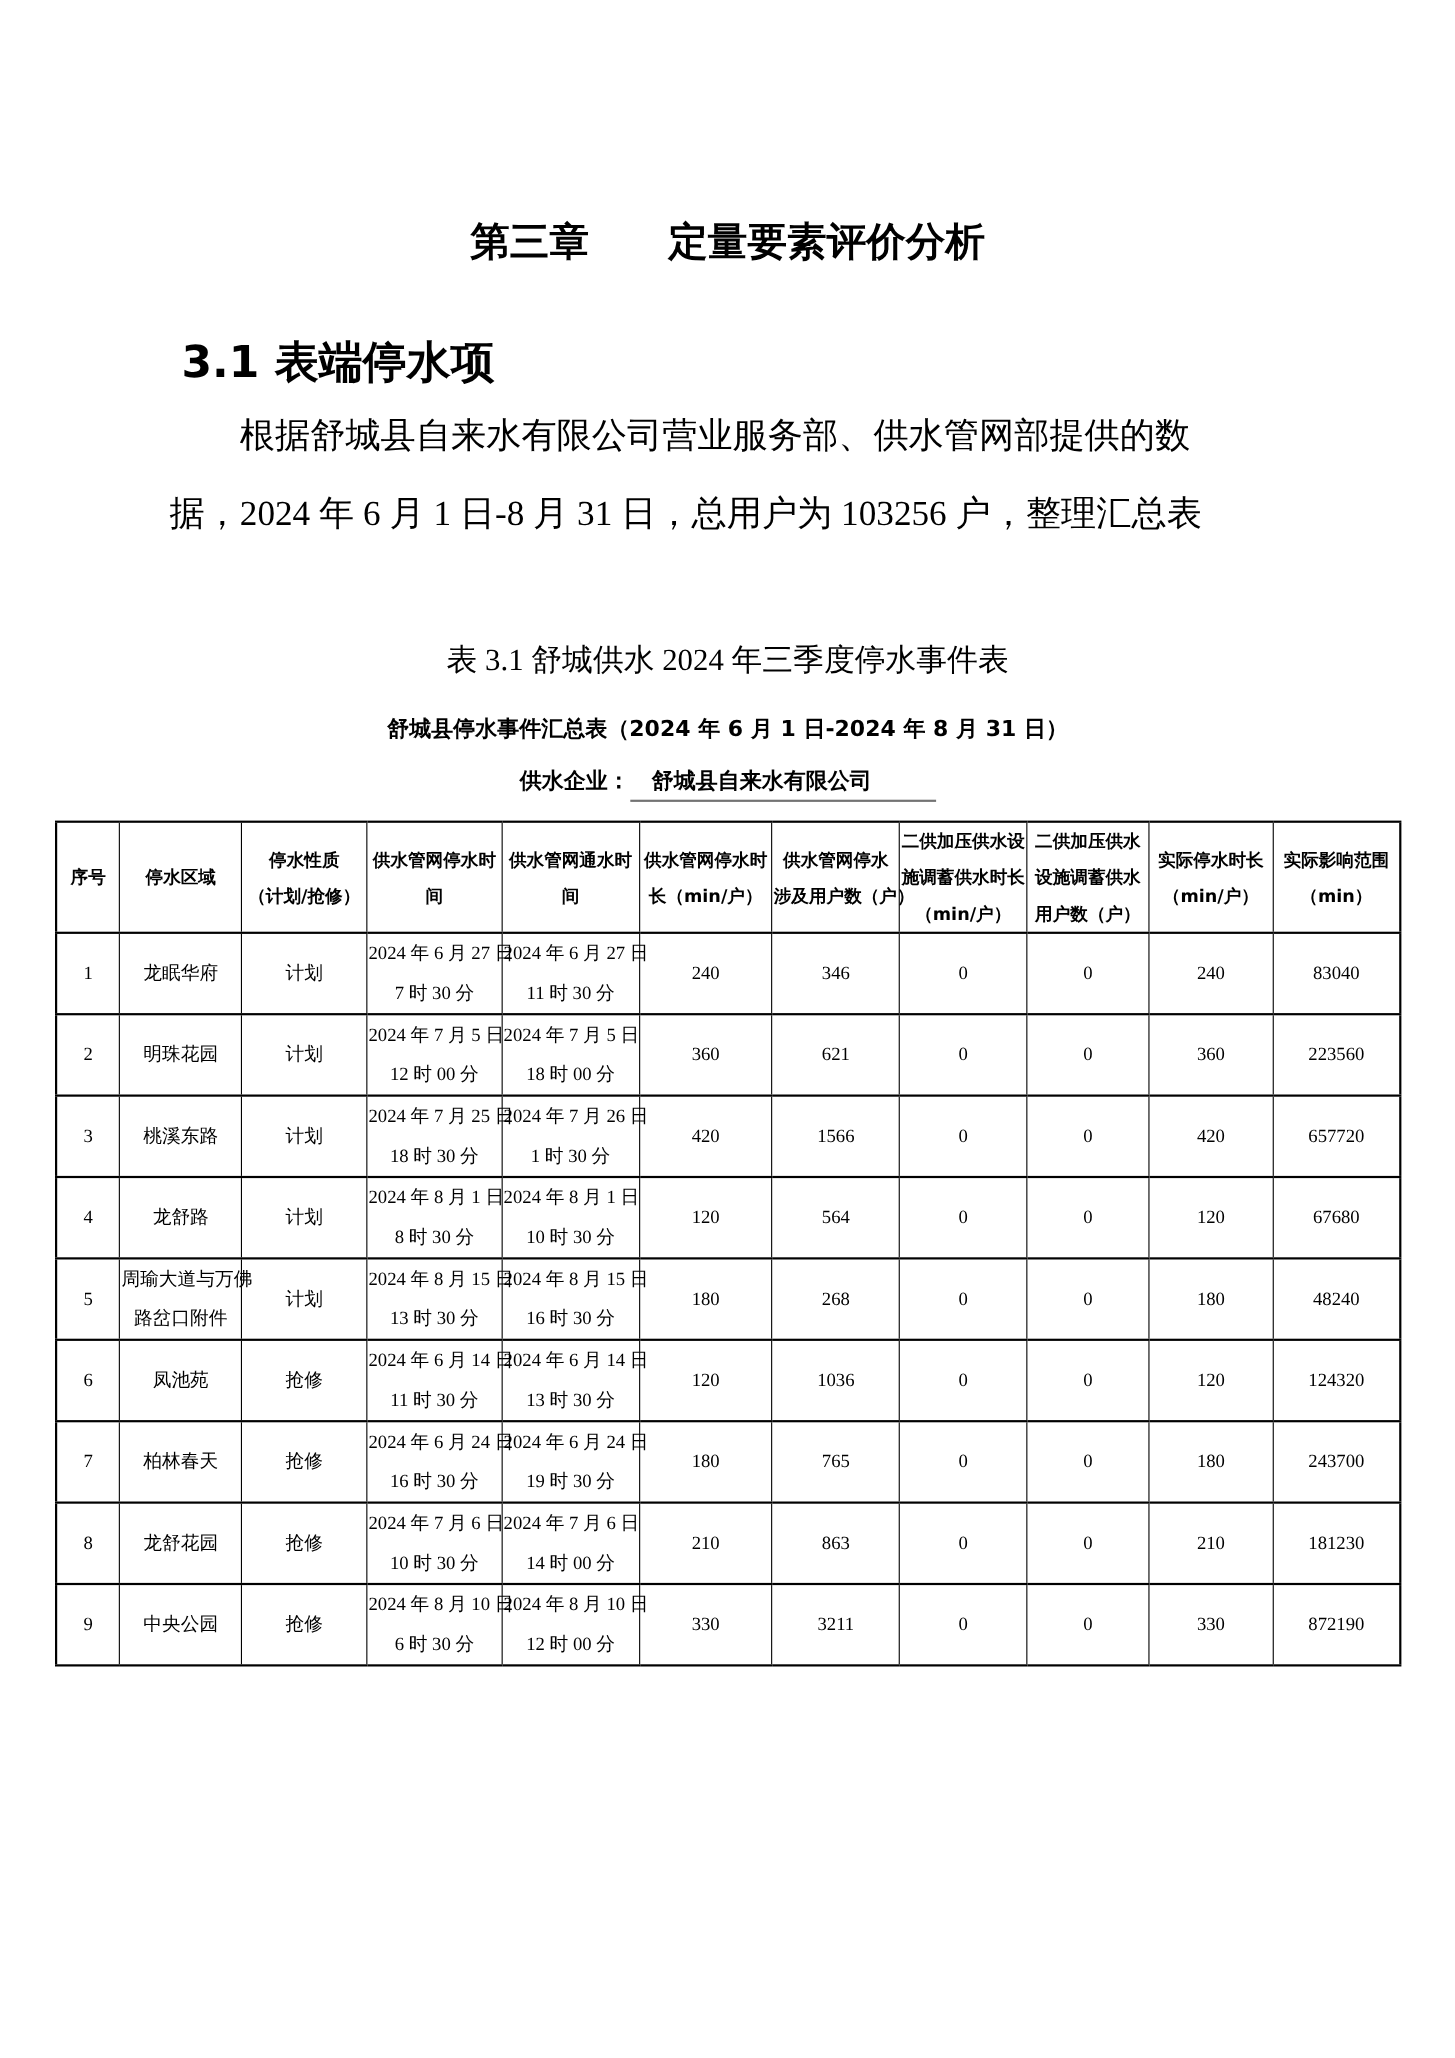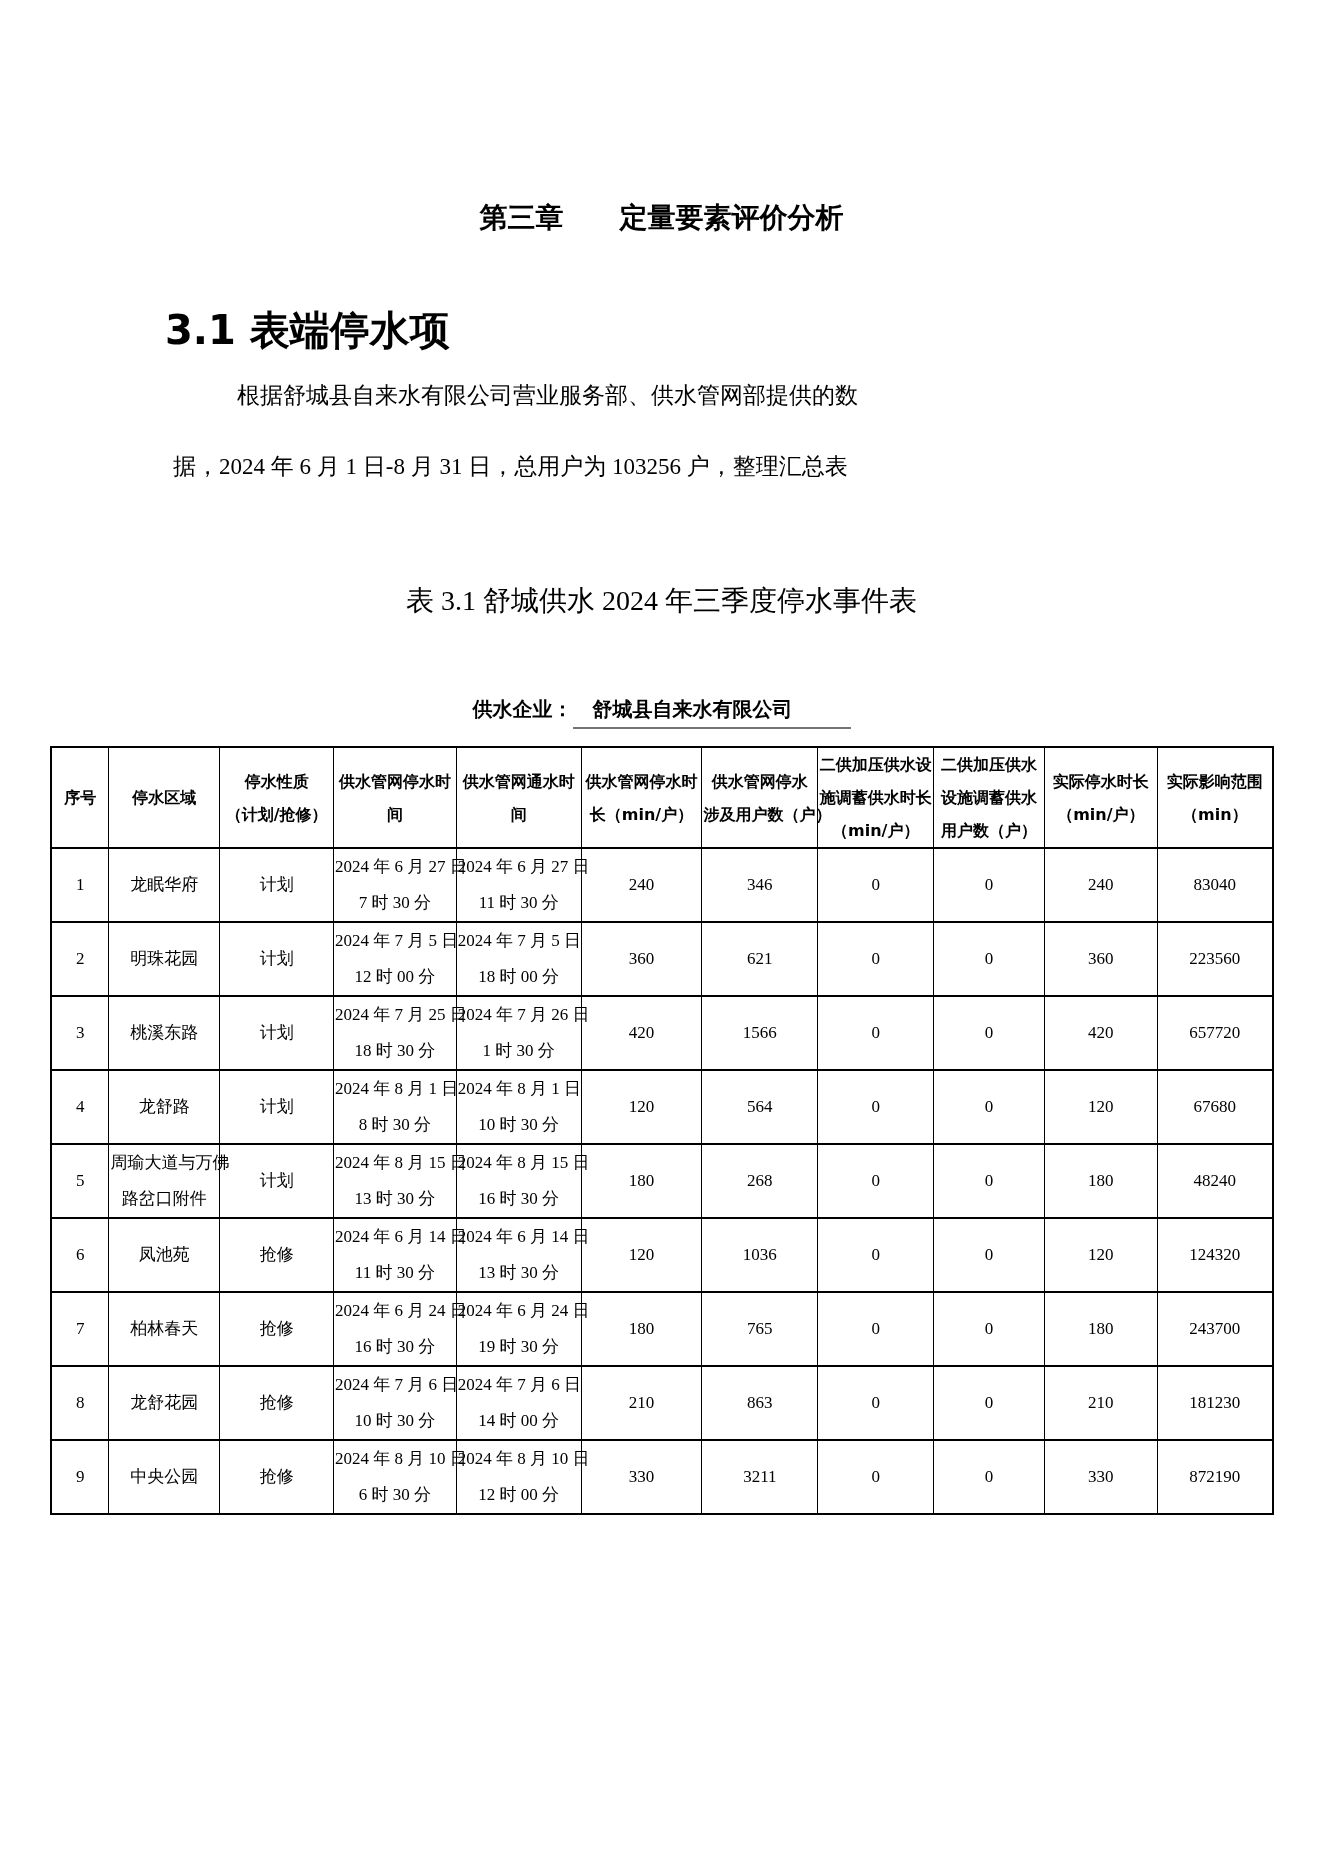--- a/index.html
+++ b/index.html
@@ -9,31 +9,31 @@
     width:1323px;height:1871px;
     margin:0 auto;
     background:#ffffff;
     color:#000;
     overflow:hidden;
     font-family:"Liberation Serif","DejaVu Serif",serif;
   }
   .chapter-title{
     position:absolute;top:196px;left:0;width:100%;
     text-align:center;
-    font-family:Liberation Mono, monospace;
-    font-weight:700;font-size:28px;line-height:48px;
+    font-family:Liberation Sans, sans-serif;
+    font-weight:700;font-size:36px;line-height:48px;
   }
   .section-title{
     position:absolute;top:308px;left:165px;
     font-family:"DejaVu Sans","Liberation Sans",sans-serif;
     font-weight:700;font-size:40px;line-height:44px;
   }
   .paragraph{
-    position:absolute;top:360px;left:173px;width:1000px;
-    font-size:23px;line-height:71px;
+    position:absolute;top:360px;left:154px;width:1000px;
+    font-size:32px;line-height:71px;
   }
   .paragraph .p-line{white-space:nowrap;}
   .paragraph .p-line.indent{text-indent:64px;}
   .table-caption{
     position:absolute;top:581px;left:0;width:100%;
     text-align:center;font-size:28px;line-height:40px;
   }
   .table-subtitle{
     position:absolute;top:645px;left:0;width:100%;
     text-align:center;
@@ -87,20 +87,21 @@
 
   <div class="section-title">3.1 表端停水项</div>
 
   <div class="paragraph">
     <div class="p-line indent">根据舒城县自来水有限公司营业服务部、供水管网部提供的数</div>
     <div class="p-line">据，2024 年 6 月 1 日-8 月 31 日，总用户为 103256 户，整理汇总表</div>
   </div>
 
   <div class="table-caption">表 3.1 舒城供水 2024 年三季度停水事件表</div>
 
+  <div class="table-subtitle">舒城县停水事件汇总表（2024 年 6 月 1 日-2024 年 8 月 31 日）</div>
 
   <div class="company-line">
     <span>供水企业：</span><span class="company-underline">舒城县自来水有限公司</span>
   </div>
 
   <table class="stop-table">
     <colgroup>
         <col style="width: 4.74%;">
         <col style="width: 9.07%;">
         <col style="width: 9.31%;">

